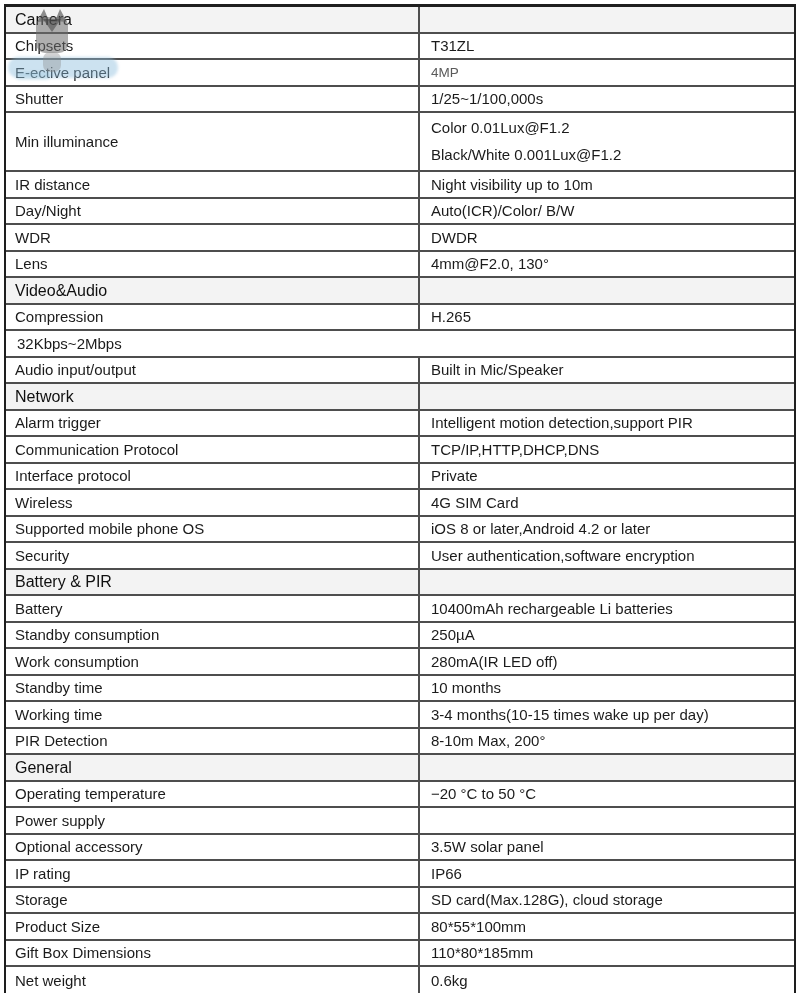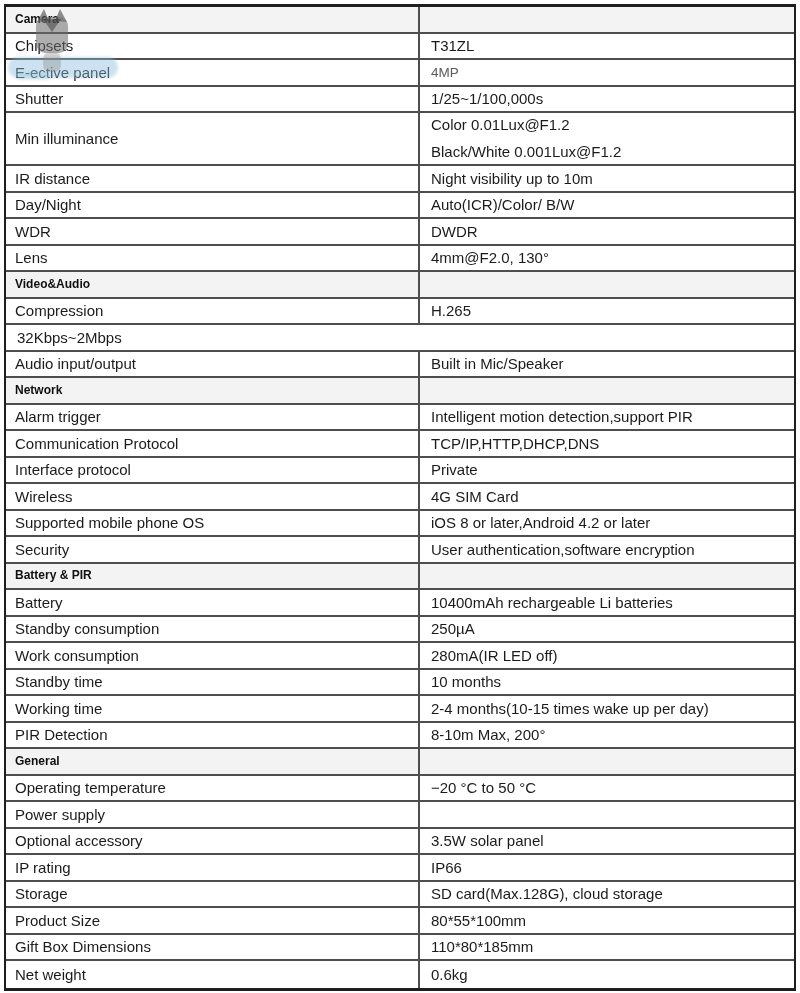--- a/index.html
+++ b/index.html
@@ -10,30 +10,30 @@
   .spec-table{
     position:absolute;left:4px;top:4px;width:792px;box-sizing:border-box;
     border:2px solid #1e1e1e;border-top-width:3px;border-bottom-width:3px;
     background:#fff;
   }
   .row{
     display:flex;height:26.5px;box-sizing:border-box;
     border-bottom:2px solid #4e4e4e;background:#fff;
   }
   .row:last-child{border-bottom:none;}
-  .row.tall{height:53px;}
+  .row.tall{height:59px;}
   .header-row{background:#f3f3f3;}
   .cell{
     display:flex;flex-direction:column;justify-content:center;
     box-sizing:border-box;overflow:hidden;white-space:nowrap;
   }
   .label-cell{width:414px;border-right:2px solid #4e4e4e;padding-left:9px;}
   .value-cell{flex:1;padding-left:11px;border-radius:7px;}
   .cell span,.cell div{font-size:15px;line-height:25px;color:#1b1b1b;}
-  .header-cell span{font-weight:700;font-size:12px;color:#101010;}
+  .header-cell span{font-weight:400;font-size:16px;color:#101010;}
   .value-small{font-size:13.5px !important;color:#5a5a5a !important;}
   .tall .value-cell div{line-height:26.3px;}
 
   
   .wm-mask{position:absolute;left:34px;top:6px;z-index:6;pointer-events:none;}
   .wm-blue{
     position:absolute;left:8px;top:57px;width:110px;height:21px;z-index:5;
     background:rgba(141,191,221,0.45);border-radius:10px;
     filter:blur(1.5px);pointer-events:none;
   }
@@ -235,21 +235,21 @@
       </div>
       <div class="cell value-cell">
         <span>10 months</span>
       </div>
     </div>
     <div class="row">
       <div class="cell label-cell">
         <span>Working time</span>
       </div>
       <div class="cell value-cell">
-        <span>2-4 months(10-15 times wake up per day)</span>
+        <span>3-4 months(10-15 times wake up per day)</span>
       </div>
     </div>
     <div class="row">
       <div class="cell label-cell">
         <span>PIR Detection</span>
       </div>
       <div class="cell value-cell">
         <span>8-10m Max, 200°</span>
       </div>
     </div>

